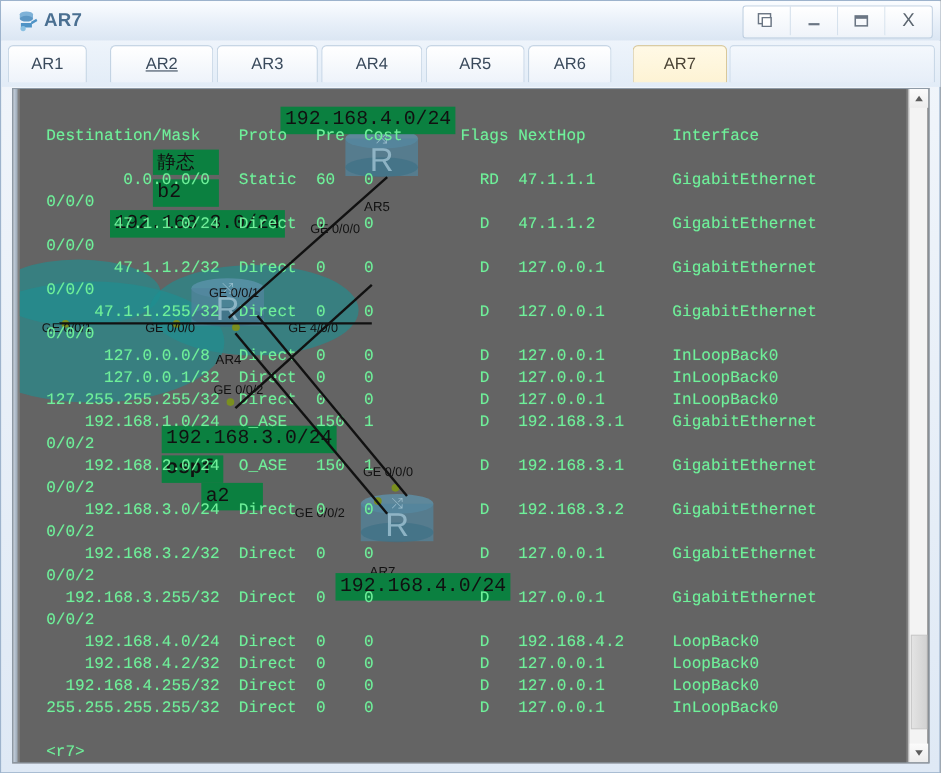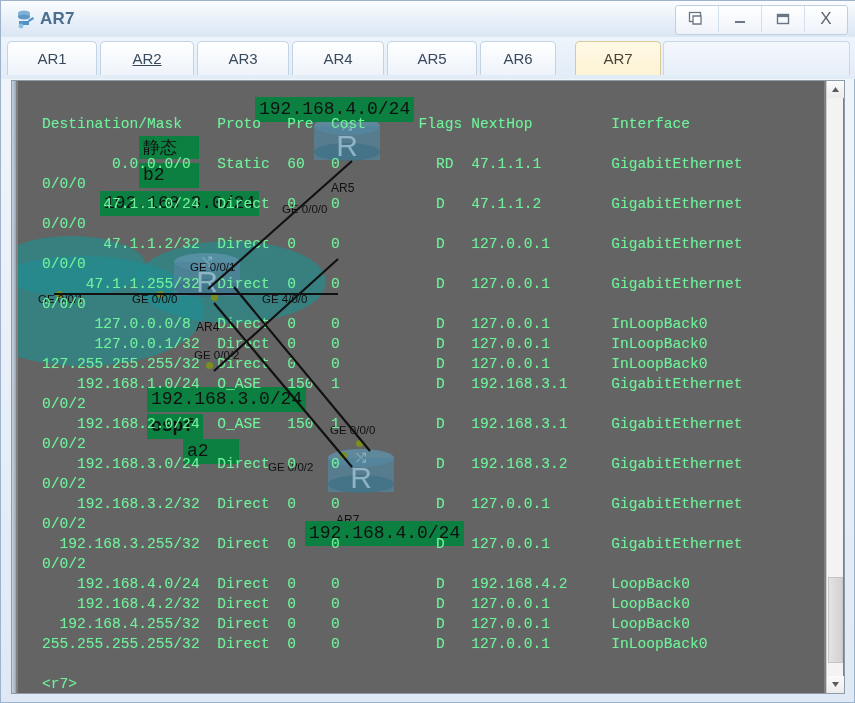--- a/index.html
+++ b/index.html
@@ -207,21 +207,21 @@
         <svg width="16" height="14" viewBox="0 0 16 14">
           <rect x="2.5" y="2.5" width="11" height="9" fill="none" stroke="#6b7684" stroke-width="1.4"></rect>
           <rect x="2.5" y="2.5" width="11" height="2.6" fill="#6b7684"></rect>
         </svg>
       </div>
       <div class="winbtn close">X</div>
     </div>
   </div>
 
   <div id="tabstrip">
-    <div class="tab" style="left:6px;width:90px;">AR1</div>
+    <div class="tab" style="left:6px;width:72px;">AR1</div>
     <div class="tab" style="left:99px;width:94px;text-decoration:underline;">AR2</div>
     <div class="tab" style="left:196px;width:92px;">AR3</div>
     <div class="tab" style="left:291px;width:92px;">AR4</div>
     <div class="tab" style="left:386px;width:90px;">AR5</div>
     <div class="tab" style="left:479px;width:76px;">AR6</div>
     <div class="tab active" style="left:574px;width:86px;">AR7</div>
     <div id="tab-filler" style="left:662px;right:6px;"></div>
   </div>
 
   <div id="termframe">

